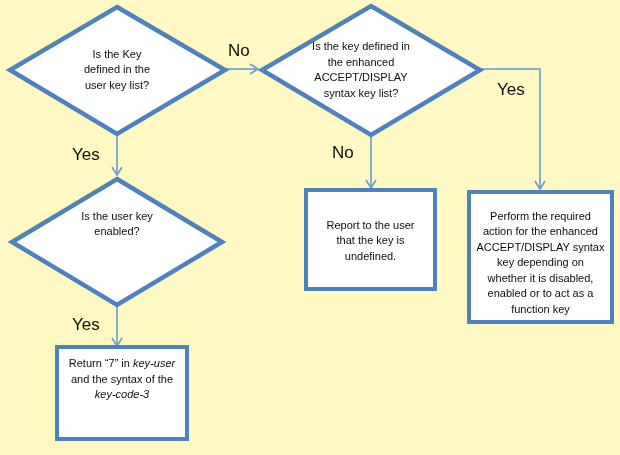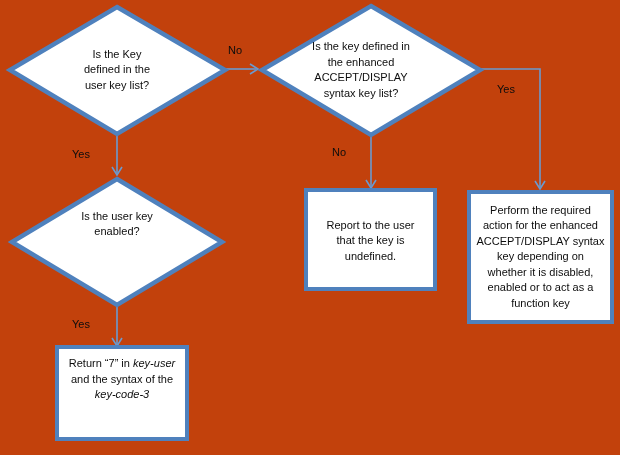--- a/index.html
+++ b/index.html
@@ -4,21 +4,21 @@
 <style>
   html, body {
     margin: 0;
     padding: 0;
     background: #ffffff;
   }
   #canvas {
     position: relative;
     width: 620px;
     height: 455px;
-    background: #c2410c;
+    background: #fef9c3;
     overflow: hidden;
     font-family: "Liberation Sans", sans-serif;
   }
   svg.layer {
     position: absolute;
     left: 0;
     top: 0;
     width: 620px;
     height: 455px;
   }
@@ -30,21 +30,21 @@
     text-align: center;
     color: #0d0d0d;
     font-size: 11px;
     line-height: 15.5px;
     pointer-events: none;
   }
   .node-text > span { display: block; width: 100%; }
   .edge-label {
     position: absolute;
     color: #0d0d0d;
-    font-size: 11px;
+    font-size: 17px;
     line-height: 13px;
     white-space: nowrap;
     text-align: right;
   }
   .it { font-style: italic; }
 </style>
 </head>
 <body>
 
 <div id="canvas">
@@ -94,21 +94,21 @@
   </div>
 
   <div class="node-text" style="left:32px; top:192px; width:170px; height:64px;">
     <span>Is the user key<br>enabled?</span>
   </div>
 
   <div class="node-text" style="left:310px; top:198px; width:121px; height:66px; align-items:flex-end;">
     <span>Report to the user<br>that the key is<br>undefined.</span>
   </div>
 
-  <div class="node-text" style="left:471px; top:197px; width:139px; height:120px; align-items:center;">
+  <div class="node-text" style="left:471px; top:197px; width:139px; height:120px; align-items:flex-end;">
     <span>Perform the required<br>action for the enhanced<br>ACCEPT/DISPLAY syntax<br>key depending on<br>whether it is disabled,<br>enabled or to act as a<br>function key</span>
   </div>
 
   <div class="node-text" style="left:62px; top:356px; width:120px; height:60px; align-items:flex-start;">
     <span><span>Return “7” in </span><span class="it">key-</span><span class="it">user</span><span> and the syntax of the </span><span class="it">key-code-3</span></span>
   </div>
 
   <div class="edge-label" style="left:228px; top:44px;">No</div>
 
   <div class="edge-label" style="left:72px; top:148px;">Yes</div>

